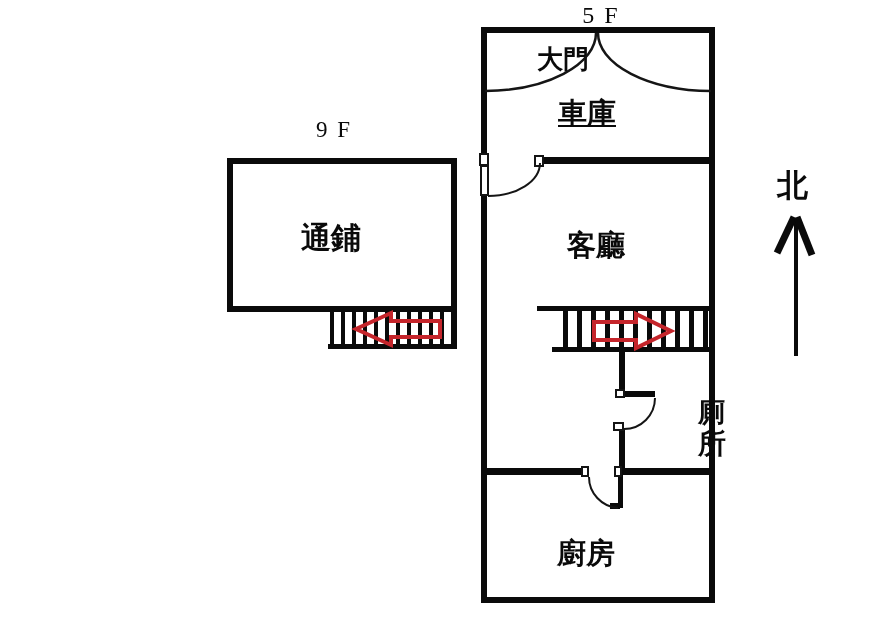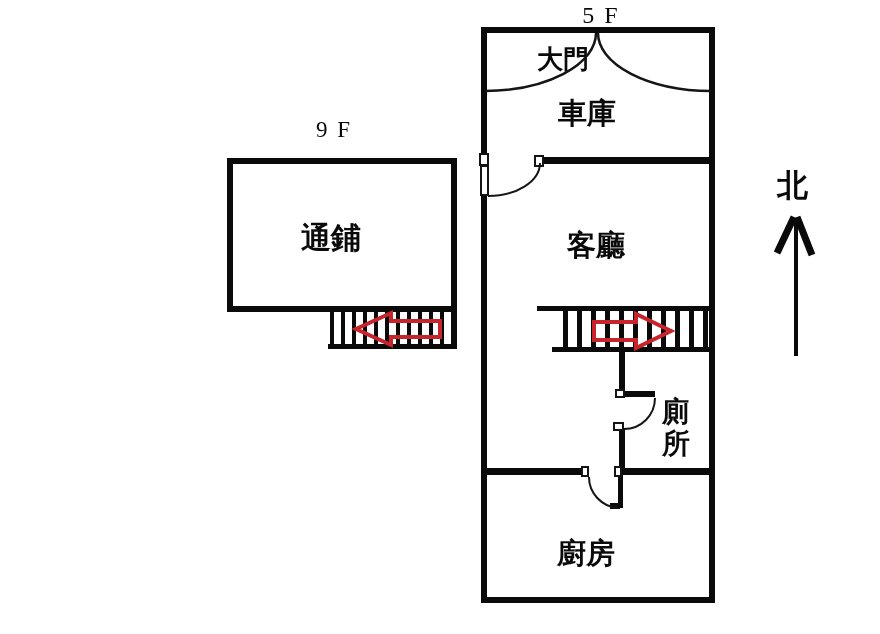--- a/index.html
+++ b/index.html
@@ -10,21 +10,21 @@
     font-family:"Liberation Serif","DejaVu Serif",serif;
     color:#0a0a0a;
   }
   .abs { position:absolute; }
   .wall { position:absolute; background:var(--wall); }
   .room-box { position:absolute; box-sizing:border-box; border:6px solid var(--wall); background:transparent; }
   .jamb { position:absolute; box-sizing:border-box; background:#fff; border:2px solid #151515; }
   .label { position:absolute; white-space:nowrap; line-height:1; }
   .floor-label { font-size:24px; letter-spacing:2px; }
   .room-label { font-size:28px; font-weight:600; }
-  .vertical-label { white-space:normal; width:30px; word-break:break-all; line-height:1.16; text-align:center; }
+  .vertical-label { white-space:normal; width:30px; word-break:break-all; line-height:1.16; text-align:center;margin-left:36px; }
   .compass-label { font-size:31px; font-weight:700; }
   .tread { position:absolute; top:0; bottom:0; background:var(--wall); }
   svg.overlay { position:absolute; left:0; top:0; pointer-events:none; }
   .door-arc { fill:none; stroke:#151515; stroke-width:2; }
   .door-arc-big { fill:none; stroke:#151515; stroke-width:2.5; }
   .red-arrow { fill:none; stroke:var(--red); stroke-width:4; stroke-linejoin:miter; }
   .north-line { stroke:var(--wall); stroke-width:4; }
   .north-head { stroke:var(--wall); stroke-width:7; fill:none; stroke-linecap:butt; }
 </style>
 </head>
@@ -80,21 +80,21 @@
       <div class="tread" style="left: 44px; width: 4px;"></div>
       <div class="tread" style="left: 55px; width: 4px;"></div>
       <div class="tread" style="left: 66px; width: 4px;"></div>
       <div class="tread" style="left: 77px; width: 4px;"></div>
       <div class="tread" style="left: 88px; width: 4px;"></div>
       <div class="tread" style="left: 99px; width: 4px;"></div>
       <div class="tread" style="left: 110px; width: 4px;"></div>
     </div>
 
   <div class="label room-label" style="left:537px; top:31px; font-size:26px;margin-top:16px;">大門</div>
-  <div class="label room-label" style="left:558px; top:99px; font-size:29px;">車庫</div>
+  <div class="label room-label" style="left:558px; top:99px; font-size:29px;text-decoration:underline;">車庫</div>
   <div class="label room-label" style="left:567px; top:231px; font-size:29px;">客廳</div>
   <div class="label room-label vertical-label" style="left:661px; top:396px; font-size:28px;">廁所</div>
   <div class="label room-label" style="left:557px; top:539px; font-size:29px;">廚房</div>
 
   <div class="label floor-label abs" style="left:312px; top:118px; width:44px; text-align:center; font-size:23px;">9 F</div>
 
   <div class="room-box" style="left:227px; top:158px; width:230px; height:154px;"></div>
 
   <div class="wall" style="left:328px; top:344px; width:129px; height:5px;"></div>
   <div class="wall" style="left:451px; top:312px; width:6px; height:37px;"></div>

